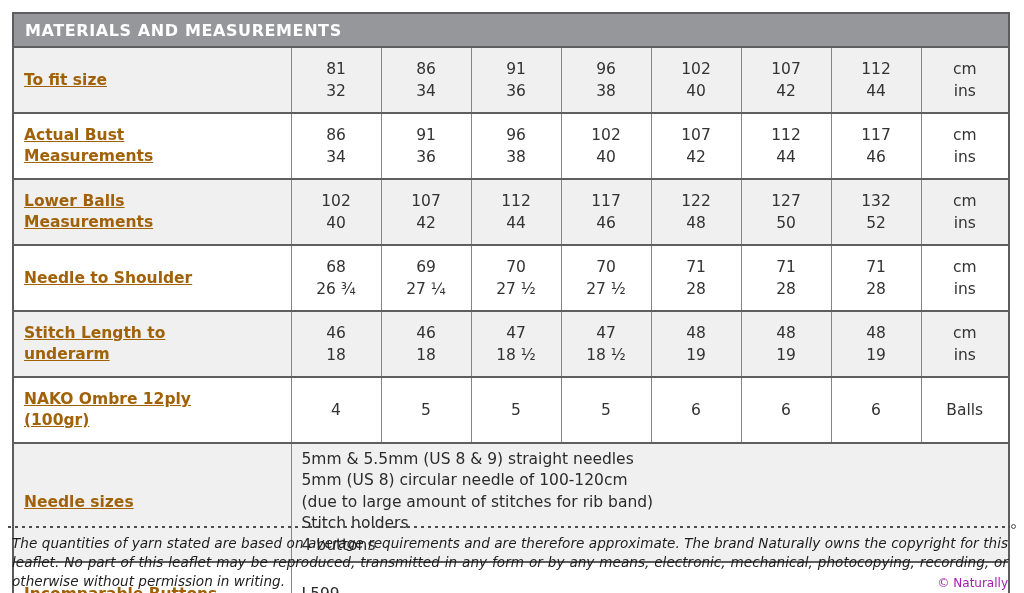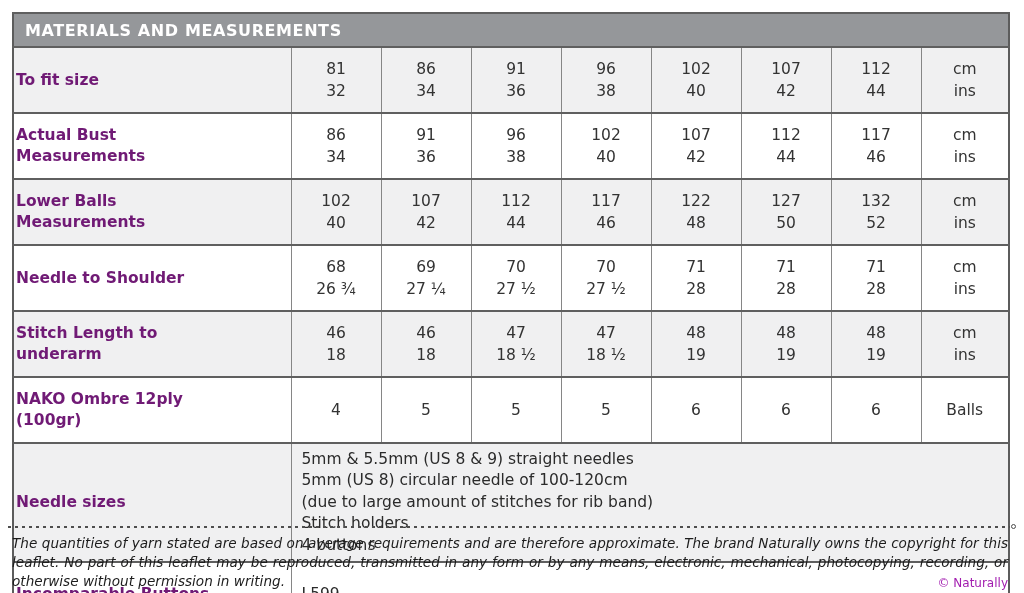--- a/index.html
+++ b/index.html
@@ -41,25 +41,26 @@
   tr.r { height: 66px; }
   tr.needle-row { height: 114px; }
 
   tr.alt td { background: #f0f0f1; }
   tr.plain td { background: #ffffff; }
   tr.title-row td { background: #95979a; }
 
   td.label {
     font-weight: bold;
     font-size: 15.5px;
-    color: #701a75;
-    padding: 3px 8px 3px 2px;
+    color: #a16207;
+    padding: 3px 8px 3px 10px;
     white-space: pre-line;
     line-height: 1.35;
     vertical-align: middle;
+    text-decoration: underline;
   }
   td.val {
     text-align: center;
     font-size: 15.5px;
     color: #333333;
     white-space: pre-line;
     line-height: 1.45;
     vertical-align: middle;
     padding: 2px 8px;
   }

